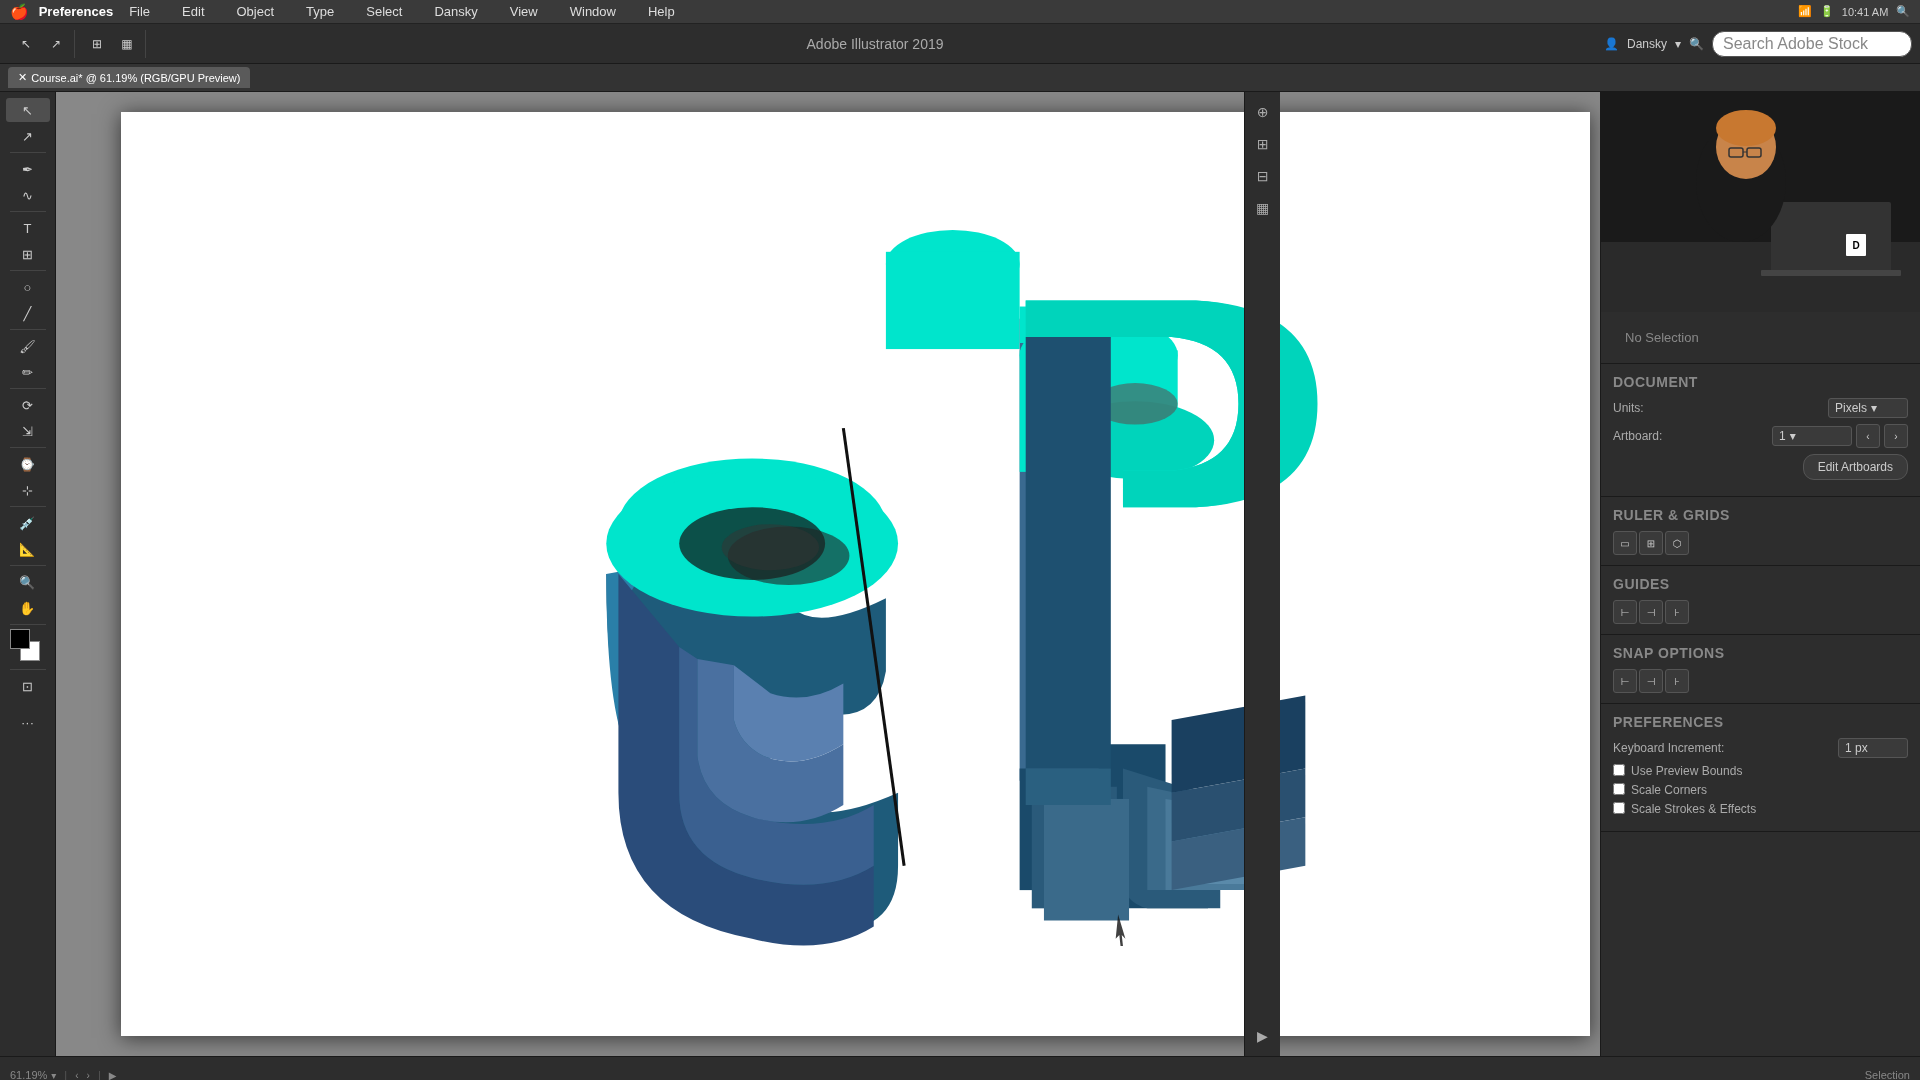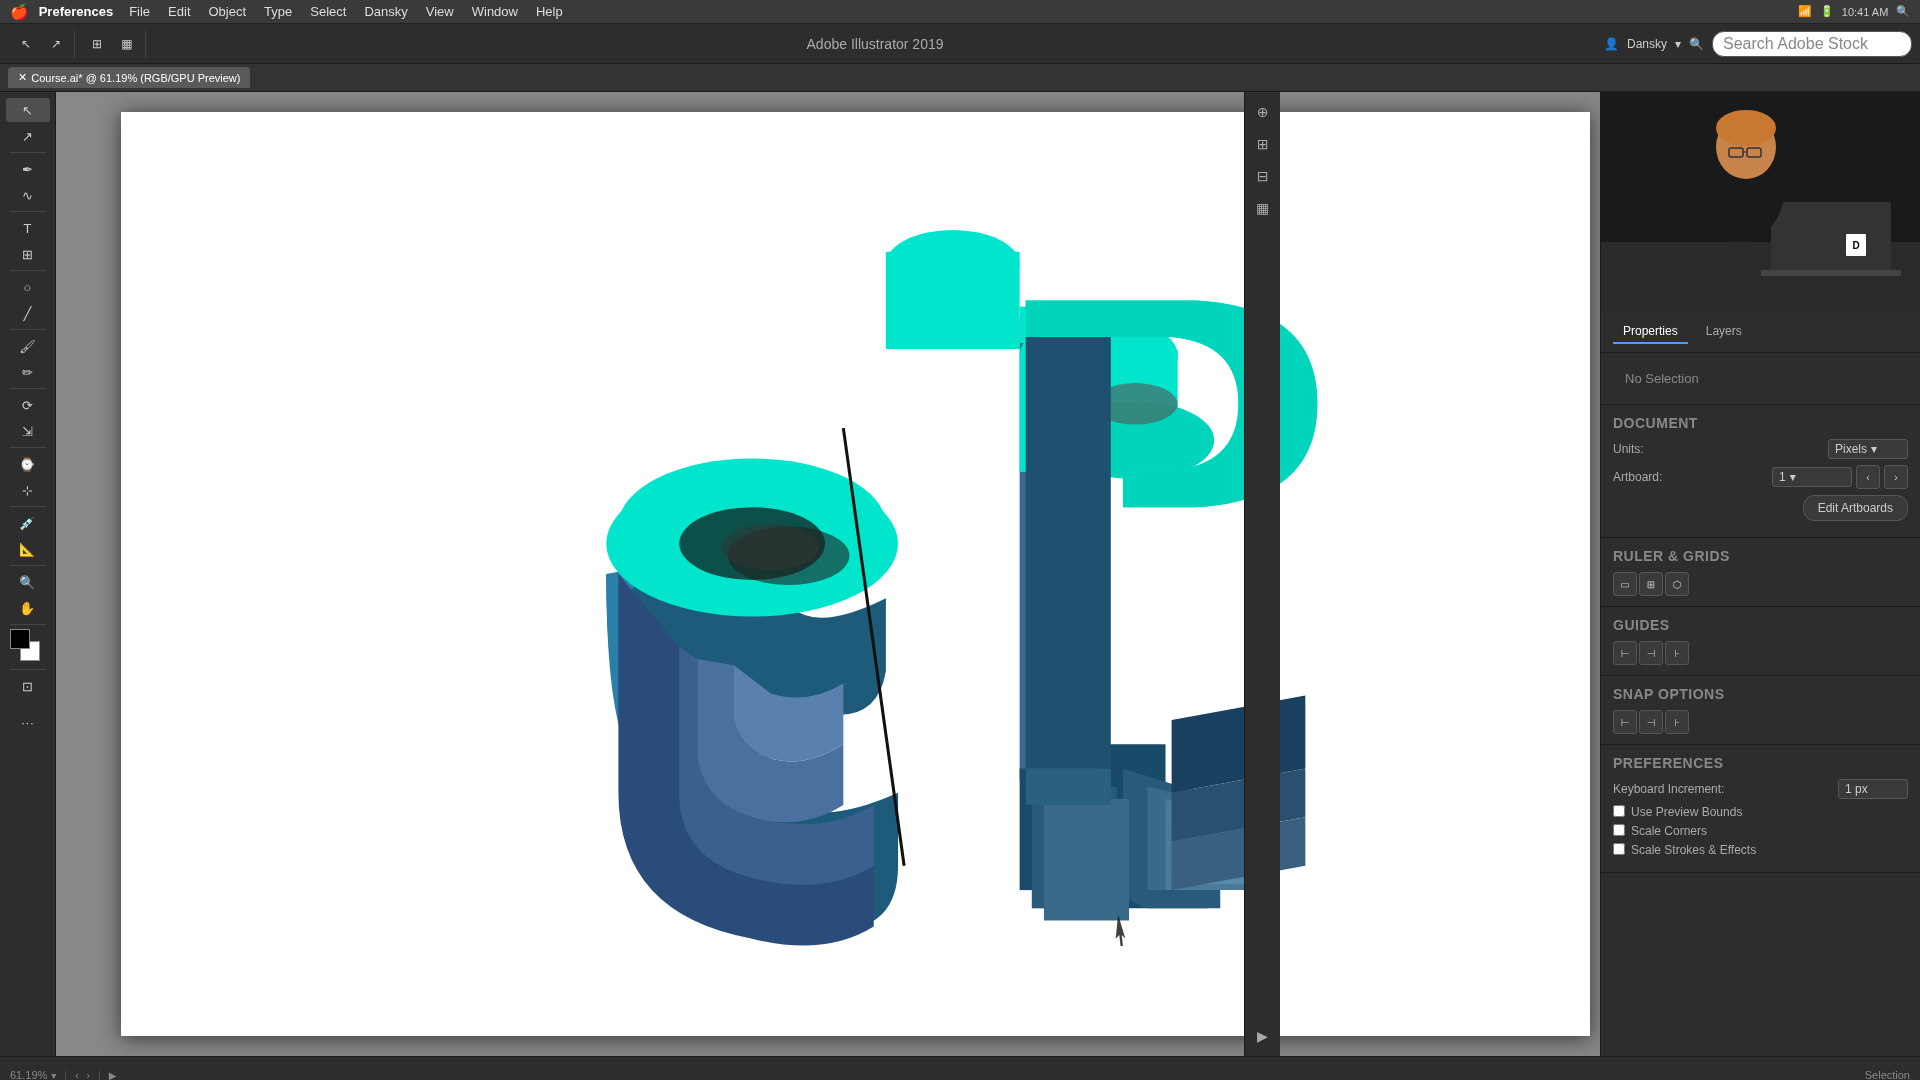--- a/index.html
+++ b/index.html
@@ -5,21 +5,21 @@
     * { margin: 0; padding: 0; box-sizing: border-box; }
     body { width: 1920px; height: 1080px; overflow: hidden; background: #1e1e1e; font-family: -apple-system, BlinkMacSystemFont, 'Helvetica Neue', sans-serif; font-size: 12px; color: #ccc; }
 
     
     #menu-bar {
       width: 1920px; height: 24px; background: #3a3a3a; display: flex; align-items: center;
       color: #ddd; font-size: 13px; border-bottom: 1px solid #222;
     }
     #menu-bar .apple-icon { margin: 0 10px; font-size: 15px; }
     #menu-bar .app-name { font-weight: bold; color: #fff; margin-right: 8px; }
-    #menu-bar .menu-items { display: flex; gap: 2px; flex: 1; }
+    #menu-bar .menu-items { display: flex; gap: 16px; flex: 1; }
     #menu-bar .menu-item { padding: 2px 8px; cursor: pointer; border-radius: 3px; }
     #menu-bar .right-icons { display: flex; align-items: center; gap: 8px; margin-right: 10px; font-size: 11px; color: #ccc; }
 
     
     #toolbar {
       width: 1920px; height: 40px; background: #2d2d2d; display: flex; align-items: center;
       border-bottom: 1px solid #1a1a1a; padding: 0 8px; gap: 4px;
     }
     .toolbar-group { display: flex; align-items: center; gap: 2px; padding: 0 4px; border-right: 1px solid #444; }
     .toolbar-btn { width: 28px; height: 28px; background: none; border: none; color: #ccc; cursor: pointer; display: flex; align-items: center; justify-content: center; border-radius: 3px; font-size: 12px; }
@@ -286,24 +286,20 @@
           <rect x="146" y="56" width="14" height="9" rx="2" fill="none" stroke="#333" stroke-width="1.5"></rect>
           <line x1="142" y1="60" x2="146" y2="60" stroke="#333" stroke-width="1"></line>
 
           <rect x="245" y="142" width="20" height="22" fill="#fff" rx="1"></rect>
           <text x="255" y="157" text-anchor="middle" font-size="10" font-weight="bold" fill="#000">D</text>
         </svg>
       </div>
     </div>
 
     <div id="properties-panel">
-      <div class="panel-header">
-        <div class="panel-tab active">Properties</div>
-        <div class="panel-tab">Layers</div>
-      </div>
 
       <div class="panel-section">
         <div class="no-selection">No Selection</div>
       </div>
 
       <div class="panel-section">
         <div class="panel-section-title">Document</div>
 
         <div class="prop-row">
           <span class="prop-label">Units:</span>

